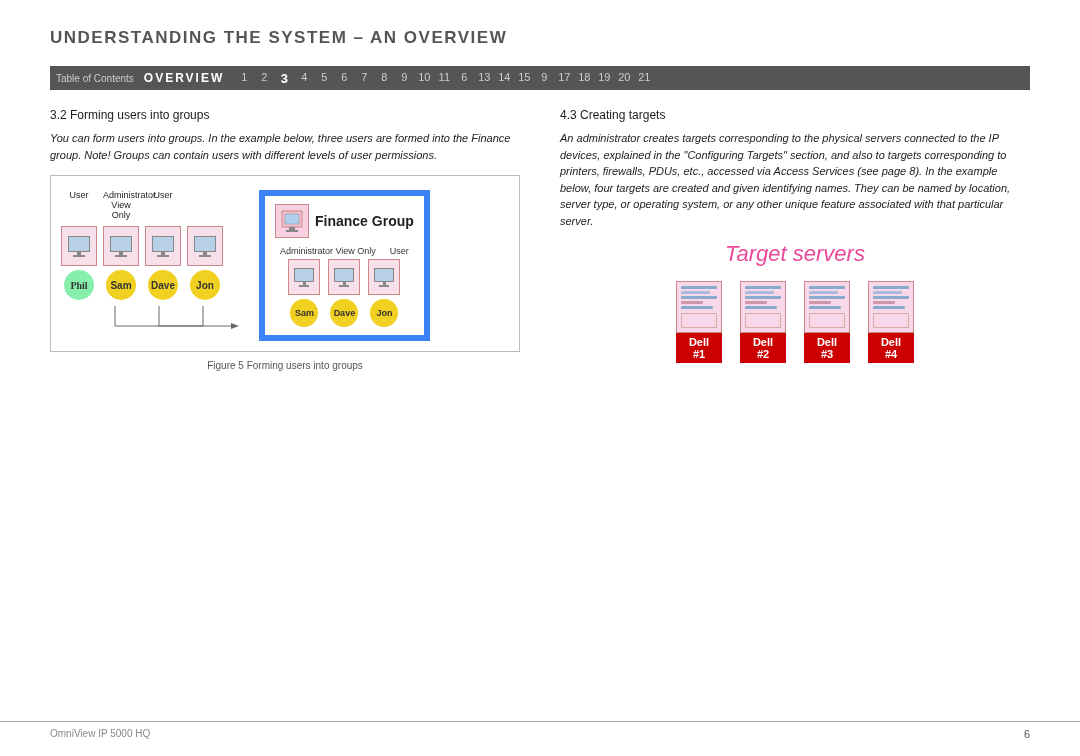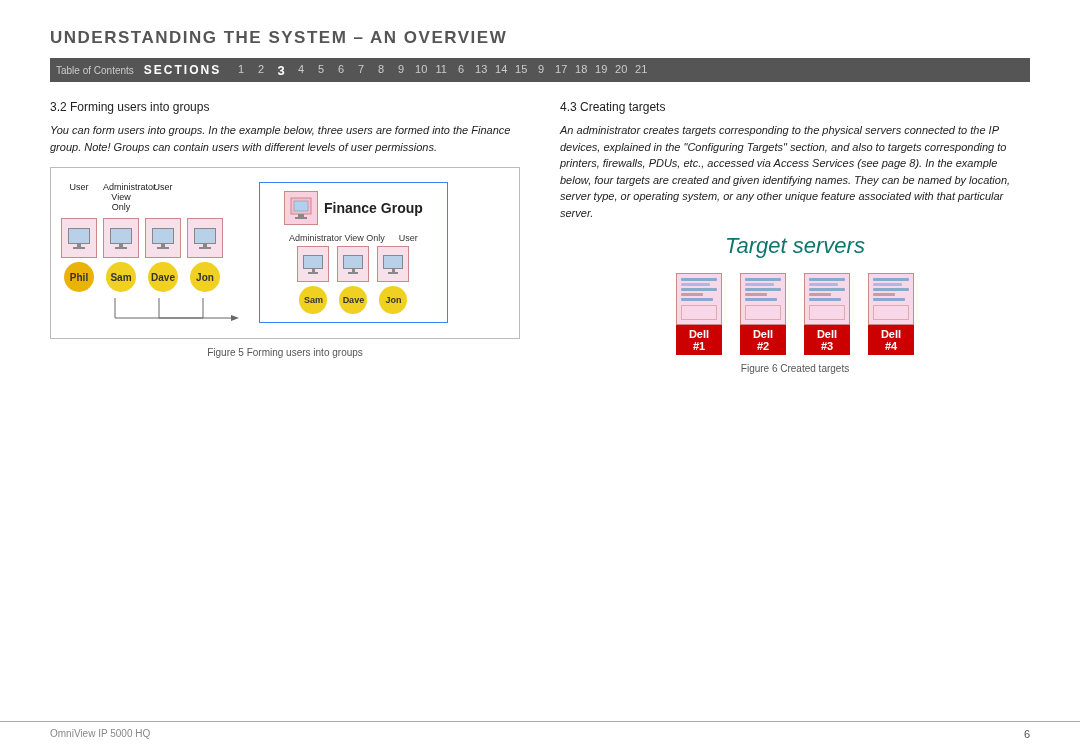--- a/index.html
+++ b/index.html
@@ -17,21 +17,21 @@
       padding: 28px 50px 40px 50px;
     }
 
     
     .page-title {
       font-size: 17px;
       font-weight: bold;
       letter-spacing: 1.5px;
       color: #555;
       text-transform: uppercase;
-      margin-bottom: 10px;
+      margin-bottom: 18px;
     }
 
     
     .nav-bar {
       background: #555;
       display: flex;
       align-items: center;
       height: 24px;
       padding: 0 6px;
       margin-bottom: 18px;
@@ -133,22 +133,22 @@
       margin-top: 4px;
     }
     .user-col {
       display: flex;
       flex-direction: column;
       align-items: center;
     }
 
     
     .finance-group-box {
-      border: 1px solid #3b82f6;
-      padding: 8px 24px;
+      border: 6px solid #3b82f6;
+      padding: 8px 10px;
       display: flex;
       flex-direction: column;
       align-items: center;
       min-width: 150px;
     }
     .fg-header {
       display: flex;
       align-items: center;
       gap: 6px;
       font-size: 14px;
@@ -162,21 +162,21 @@
       font-size: 10px;
       color: #555;
       margin-top: 8px;
     }
 
     
     .target-servers-title {
       font-size: 22px;
       font-style: italic;
       text-align: center;
-      color: #0f766e;
+      color: #ec4899;
       margin-bottom: 14px;
     }
     .servers-row {
       display: flex;
       justify-content: center;
       gap: 18px;
       margin-bottom: 8px;
     }
     .server-item {
       display: flex;
@@ -232,21 +232,21 @@
   </style>
 </head>
 <body>
 
 <div class="page-wrapper">
 
   <div class="page-title">UNDERSTANDING THE SYSTEM – AN OVERVIEW</div>
 
   <div class="nav-bar">
     <span class="nav-toc">Table of Contents</span>
-    <span class="nav-sections-label">SECTIONS</span>
+    <span class="nav-sections-label">OVERVIEW</span>
     <div class="nav-numbers">
 
     <span class="nav-num">1</span>
         <span class="nav-num">2</span>
         <span class="nav-num active">3</span>
         <span class="nav-num">4</span>
         <span class="nav-num">5</span>
         <span class="nav-num">6</span>
         <span class="nav-num">7</span>
         <span class="nav-num">8</span>
@@ -284,21 +284,21 @@
             </div>
 
             <div style="display:flex;gap:6px;align-items:flex-end;">
 
               <div class="user-col">
                 <div class="user-icon">
                   <div style="width:22px;height:16px;background:#b8d0e8;border:1px solid #888;"></div>
                   <div style="width:4px;height:3px;background:#888;"></div>
                   <div style="width:12px;height:2px;background:#888;"></div>
                 </div>
-                <div class="user-avatar" style="background:#eab308;">Phil</div>
+                <div class="user-avatar" style="background:#86efac;font-family:Liberation Serif, serif;">Phil</div>
               </div>
 
               <div class="user-col">
                 <div class="user-icon">
                   <div style="width:22px;height:16px;background:#b8d0e8;border:1px solid #888;"></div>
                   <div style="width:4px;height:3px;background:#888;"></div>
                   <div style="width:12px;height:2px;background:#888;"></div>
                 </div>
                 <div class="user-avatar" style="background:#f0d020;">Sam</div>
               </div>
@@ -441,21 +441,20 @@
               <div class="server-line" style="width:80%;background:#aabbdd;"></div>
               <div class="server-line" style="width:100%;"></div>
               <div class="server-line" style="width:60%;background:#cc99aa;"></div>
               <div class="server-line" style="width:90%;"></div>
               <div style="flex:1;background:#f8d8e8;border:1px solid #daa;margin-top:2px;"></div>
             </div>
             <div class="server-label">Dell<br>#4</div>
           </div>
         </div>
 
-        <div class="figure-caption">Figure 6 Created targets</div>
       </div>
     </div>
   </div>
 </div>
 
 <div class="page-footer">
   <span class="footer-product">OmniView IP 5000 HQ</span>
   <span class="footer-page">6</span>
 </div>
 

